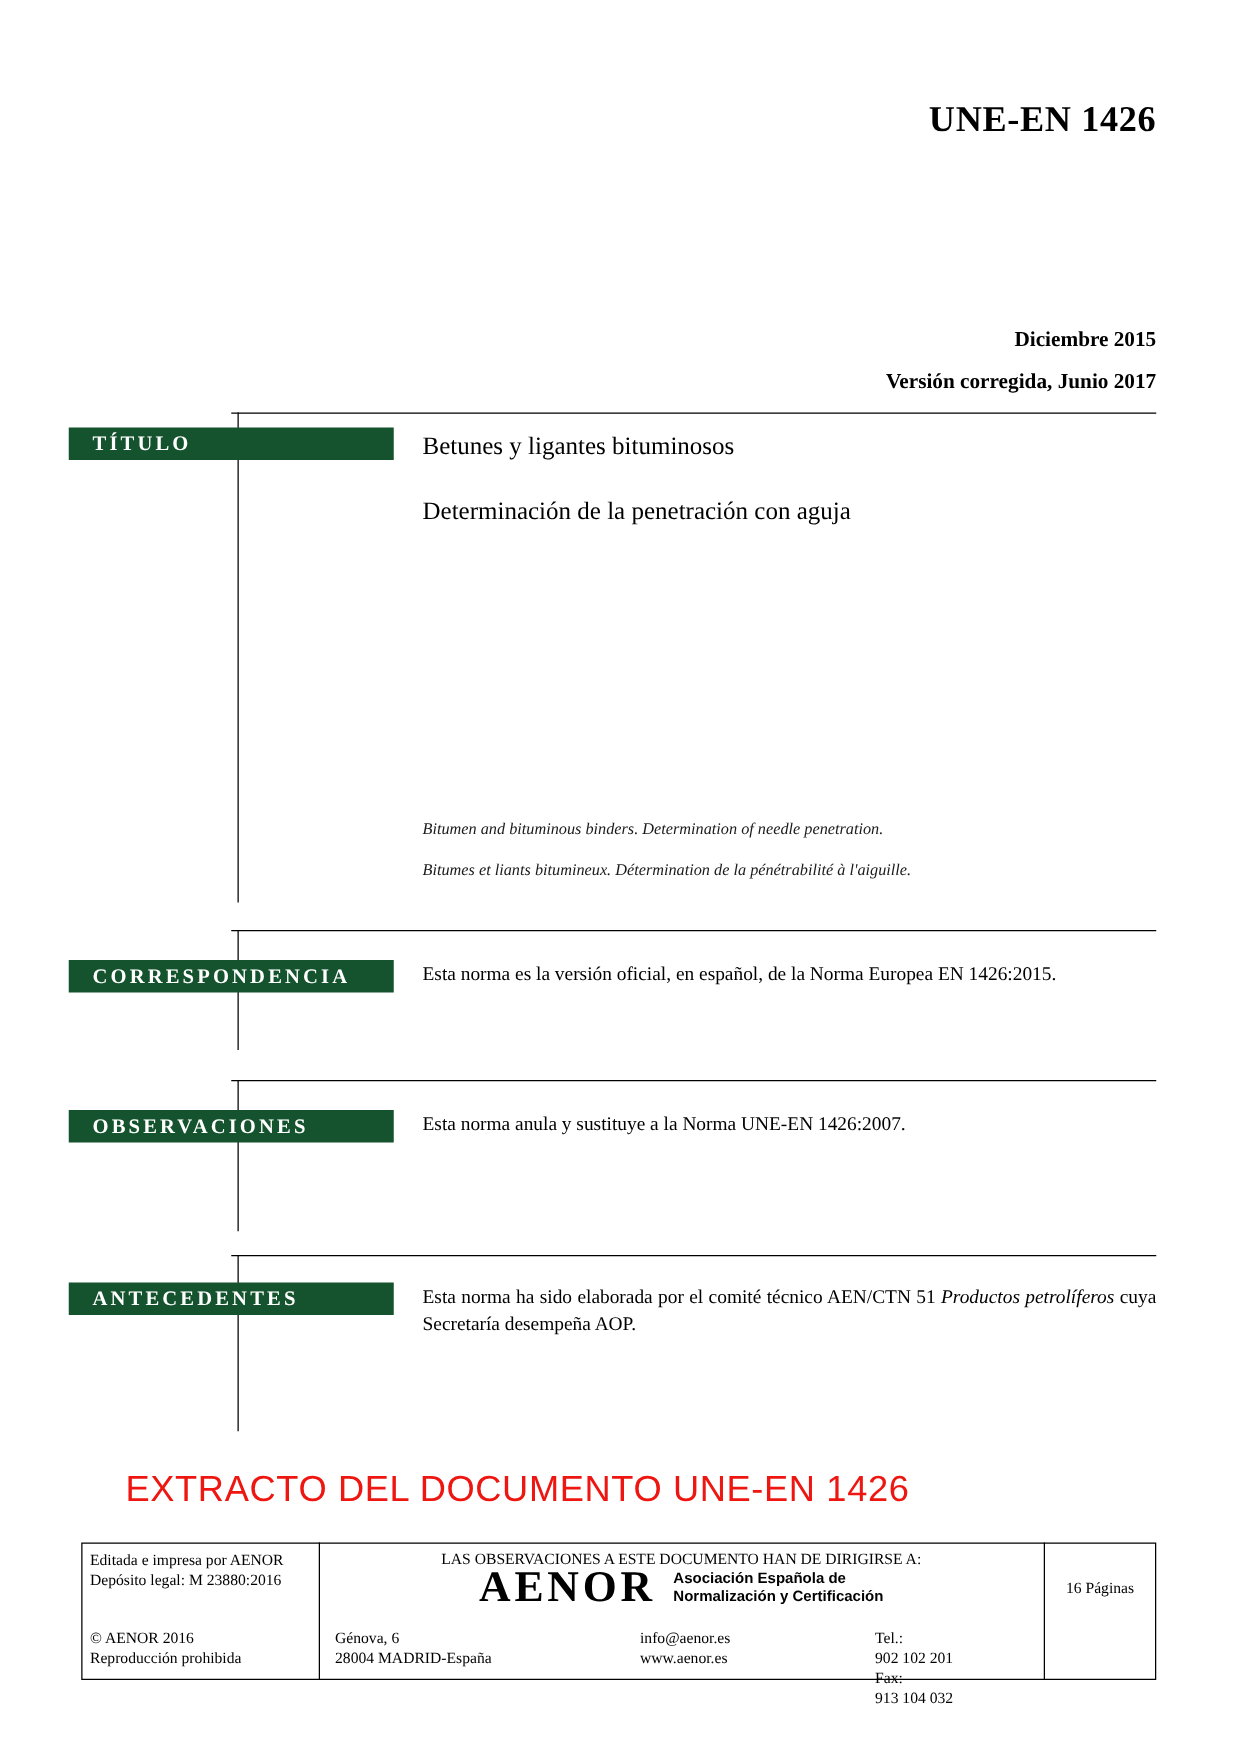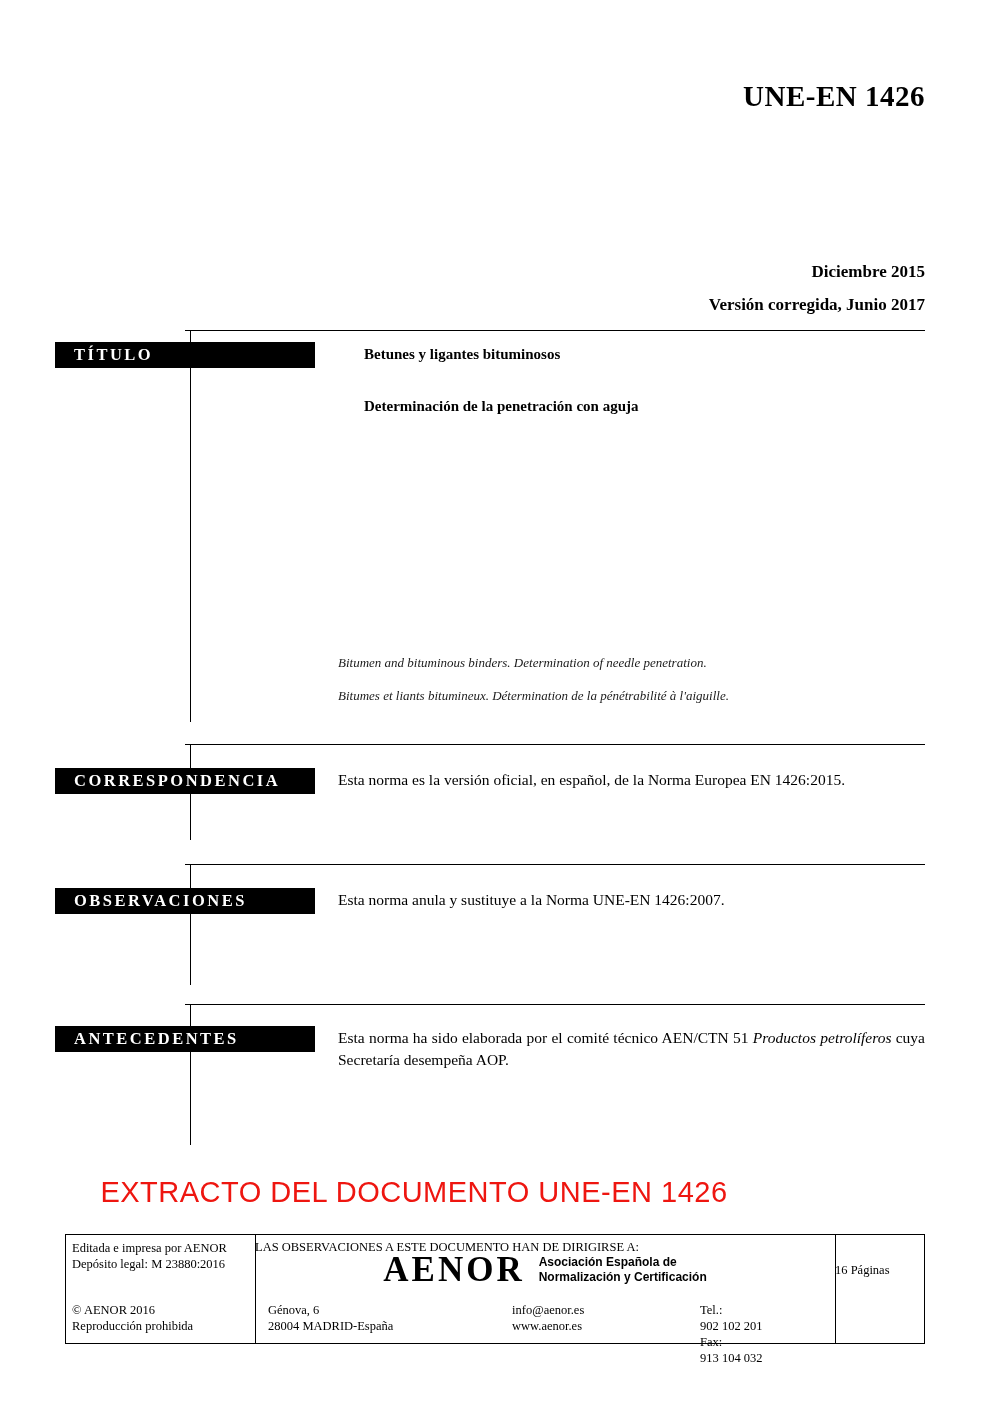--- a/index.html
+++ b/index.html
@@ -25,27 +25,27 @@
   .norma-logo {
     position: absolute; left: 186px; top: 62px;
     font-size: 57px; line-height: 68px; font-weight: 600;
   }
   .date-line {
     position: absolute; right: 67px;
     font-size: 17px; font-weight: bold;
   }
   .black-bar {
     position: absolute; left: 55px; width: 260px; height: 26px;
-    background: #000000; color: #fff;
+    background: #14532d; color: #fff;
     font-size: 16.5px; font-weight: bold; letter-spacing: 2.5px;
     display: flex; align-items: center; padding-left: 19px;
   }
   .title-line {
     position: absolute; left: 338px;
-    font-size: 15px; font-weight: bold; margin-left: 26px;
+    font-size: 20px; font-weight: normal;
   }
   .trans-line {
     position: absolute; left: 338px;
     font-size: 13px; font-style: italic; color: #1a1a1a;
   }
   .section-text {
     position: absolute; left: 338px;
     font-size: 15.5px;
     text-align: center;
   }
@@ -57,21 +57,21 @@
     text-align: center;
     font-family: "Liberation Sans", sans-serif;
     font-size: 29px; letter-spacing: 0.5px;
   }
   .footer-box {
     position: absolute; left: 65px; top: 1234px; width: 860px; height: 110px;
     border: 1px solid #000;
   }
   .footer-divider { position: absolute; top: 1234px; height: 110px; width: 1px; background: #000; }
   .f-small { font-size: 12.5px; line-height: 16px; }
-  .f-center { }
+  .f-center { text-align: center; }
   .aenor-logo-row {
     position: absolute; left: 255px; top: 1250px; width: 580px;
     display: flex; justify-content: center; align-items: center; gap: 14px;
   }
   .aenor-logo {
     font-size: 35px; font-weight: 600; letter-spacing: 3px;
     font-family: "Liberation Serif", serif;
   }
   .aenor-org {
     font-family: "Liberation Sans", sans-serif;

